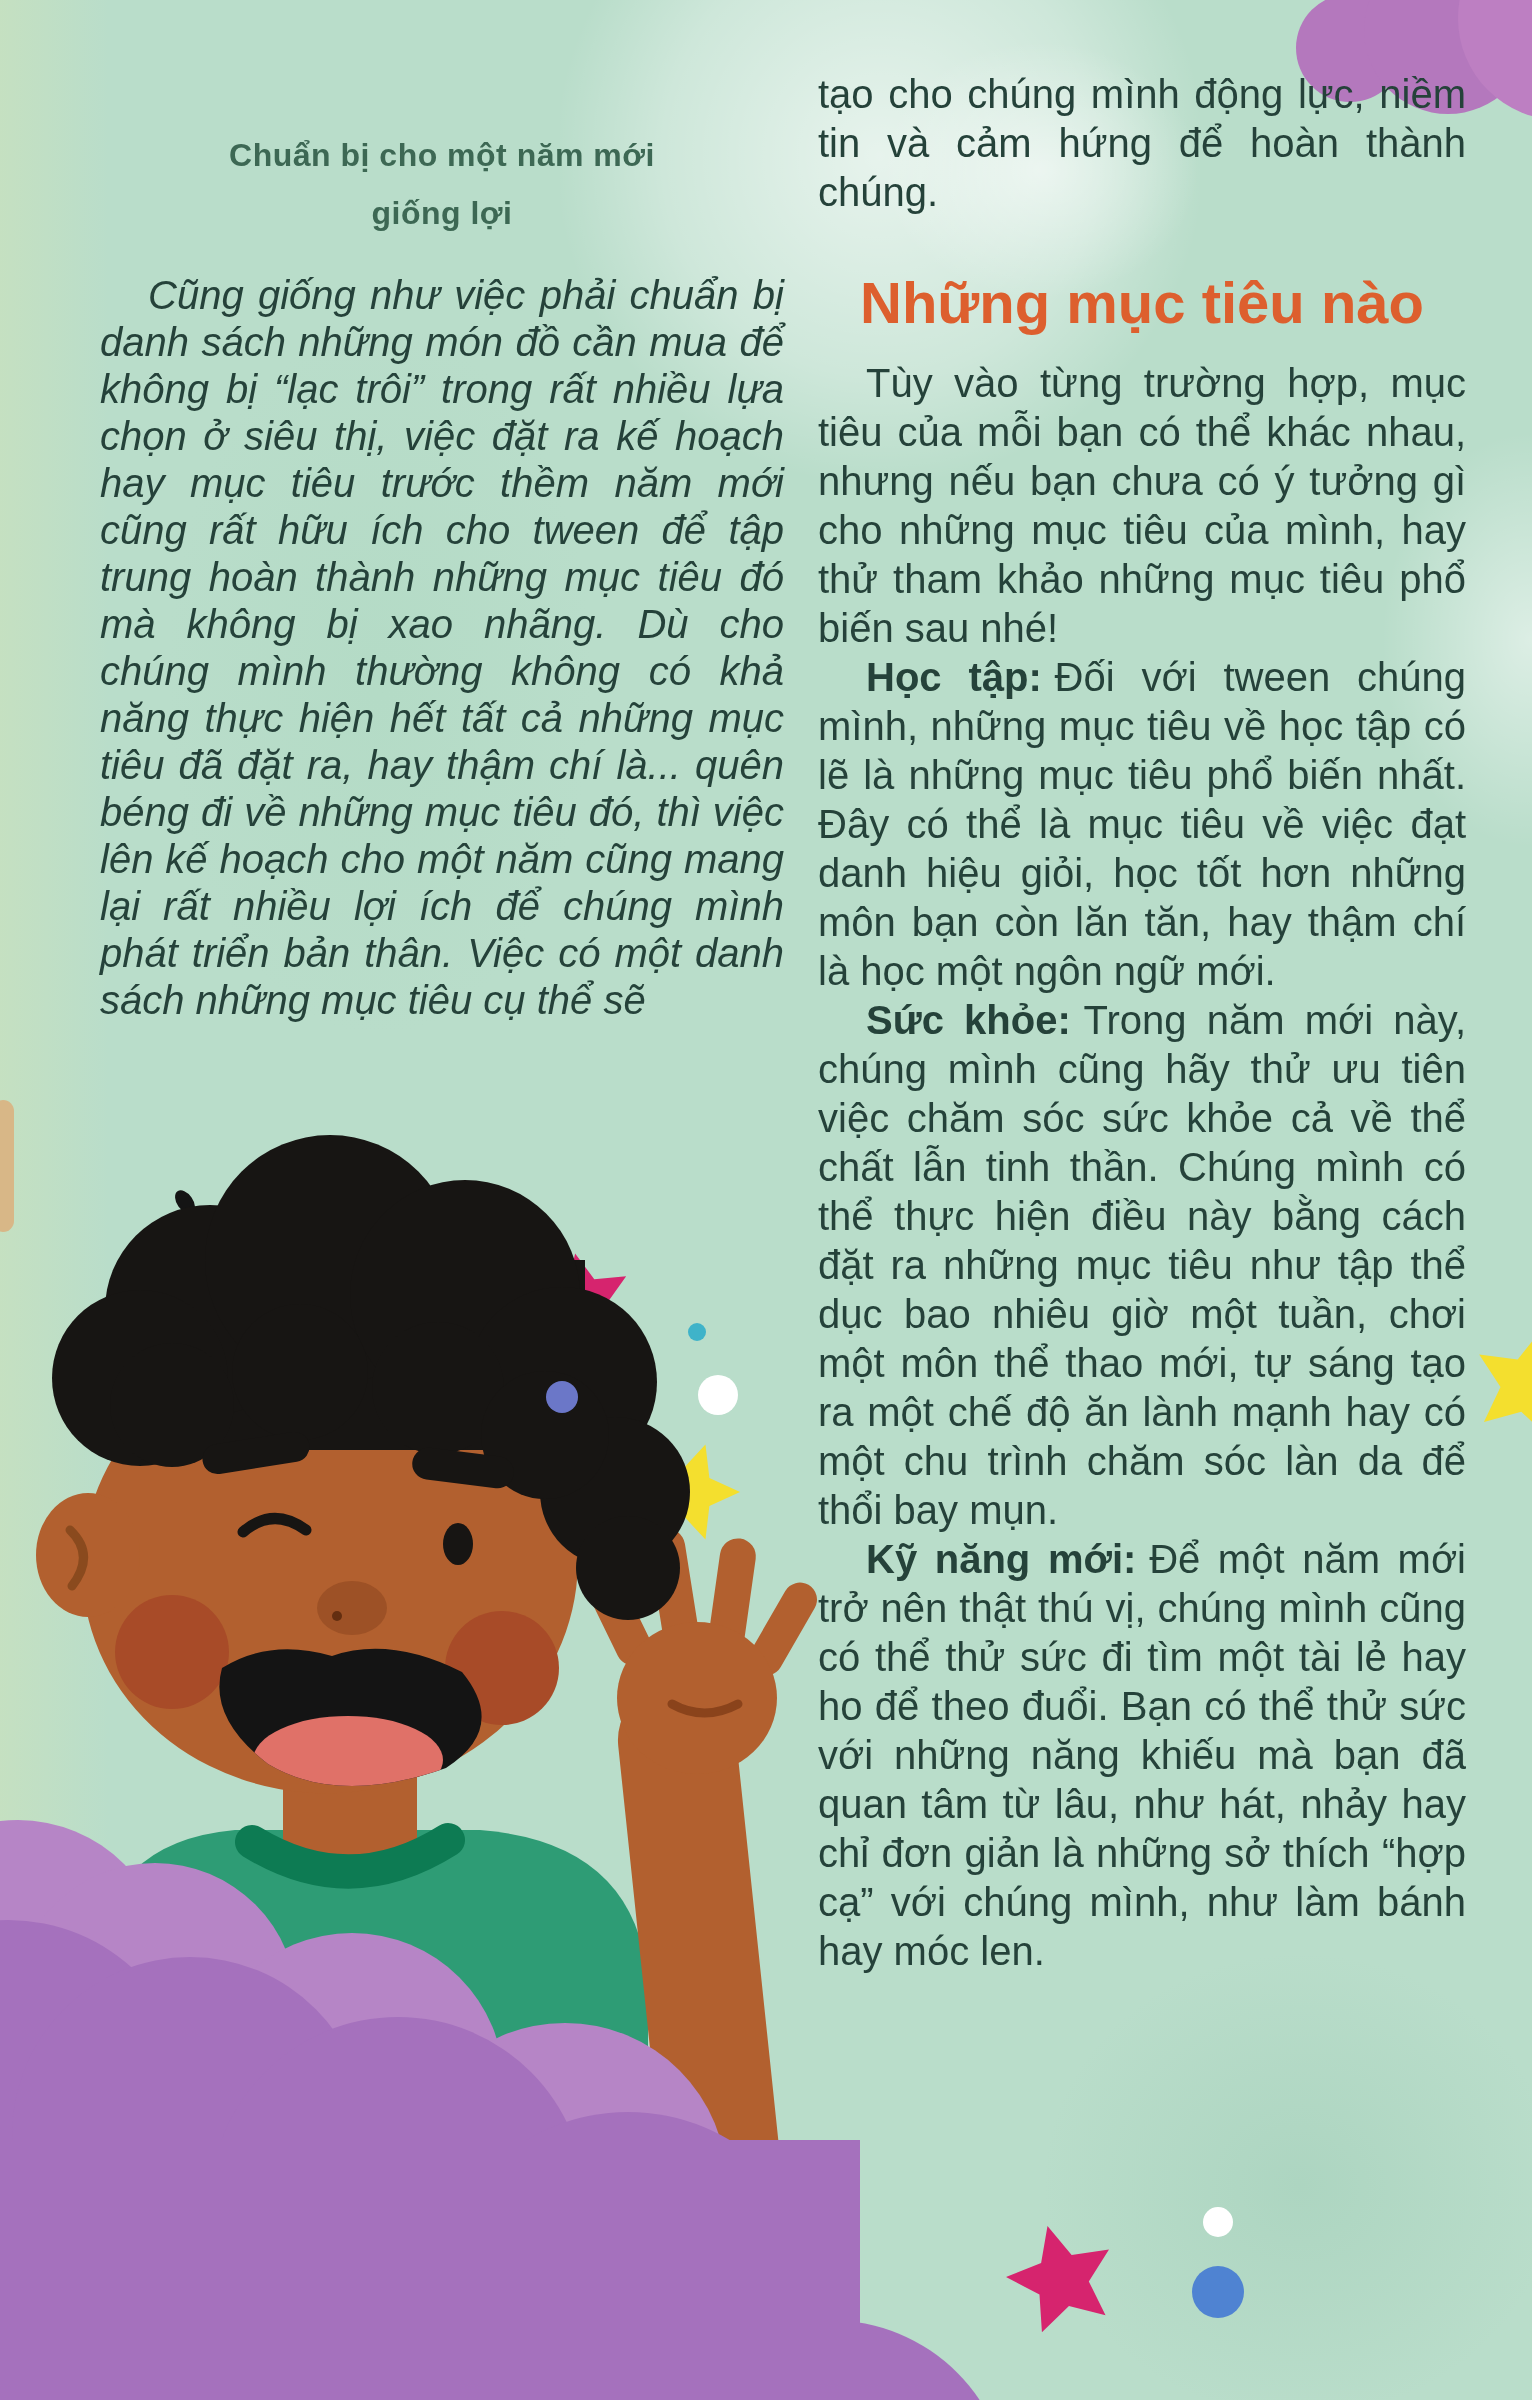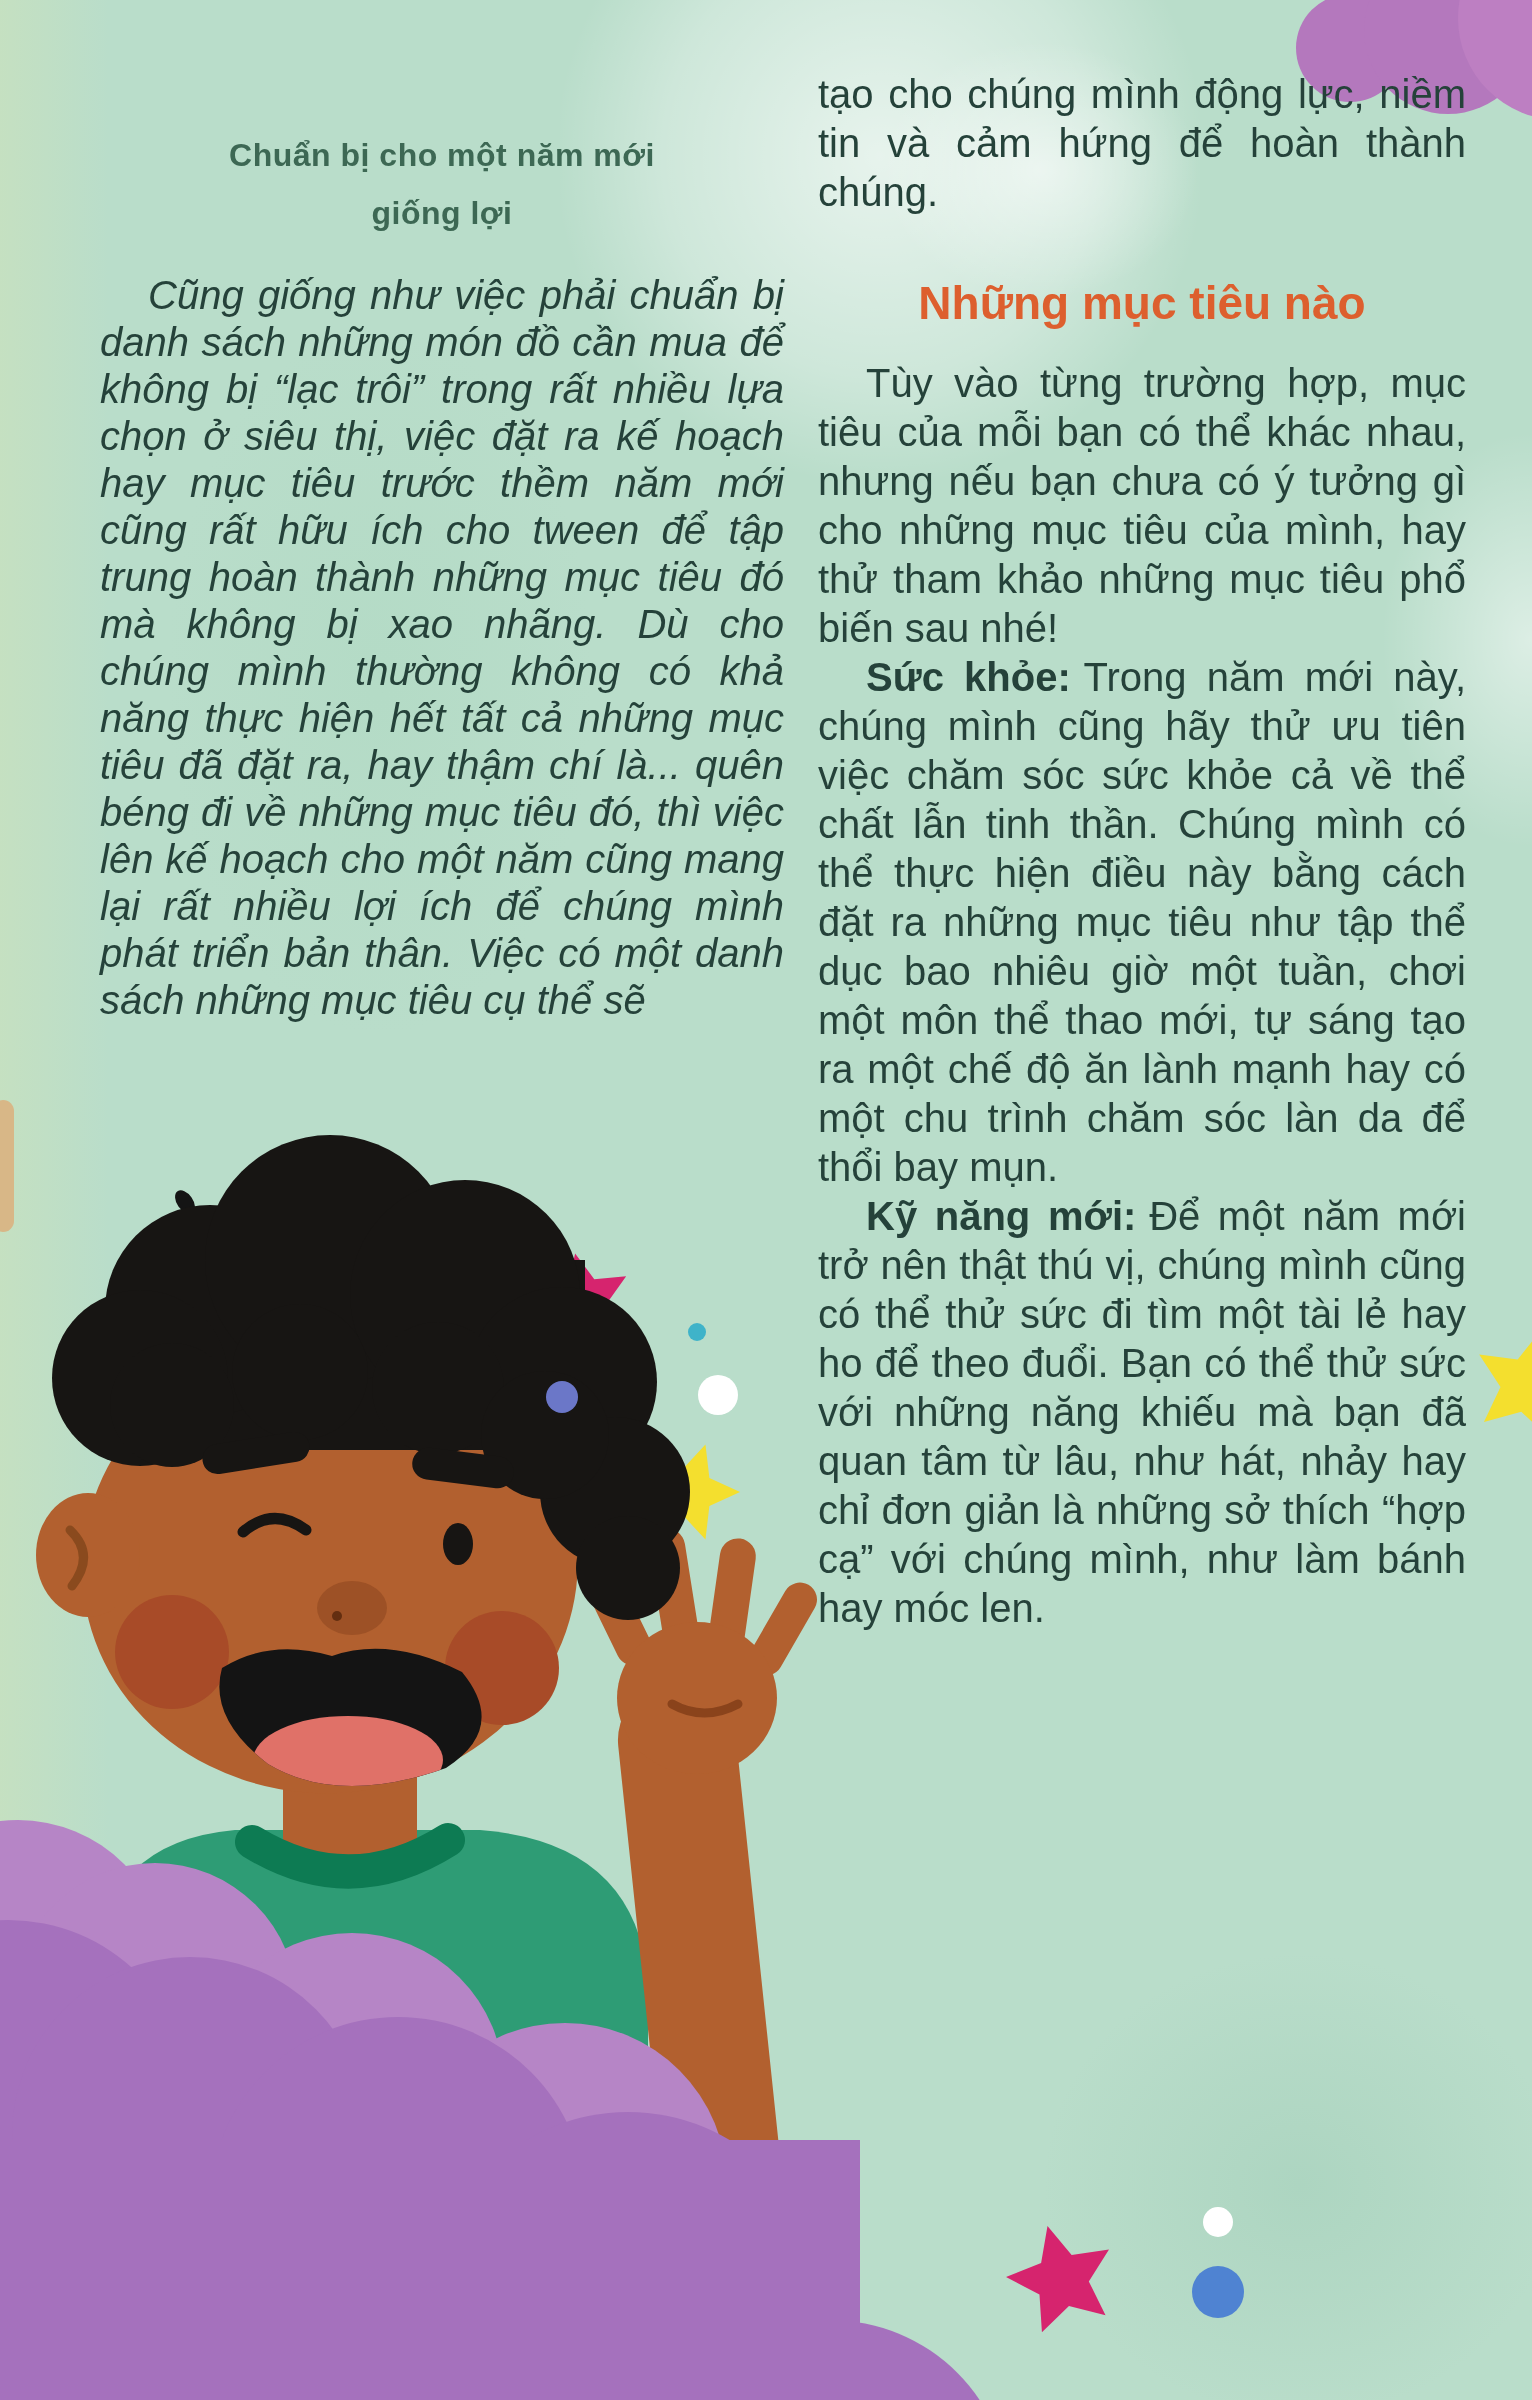--- a/index.html
+++ b/index.html
@@ -35,21 +35,21 @@
   }
   p.body, .body{
     font-size:40px;line-height:49px;
     text-align:justify;margin:0;color:#25423a;
   }
   .indent{text-indent:48px;}
   .col-left .body{margin-top:30px;line-height:47px;font-style:italic;}
 
   .orange-heading{
     margin-top:58px;text-align:center;font-weight:bold;
-    color:#dd5f2e;font-size:46px;line-height:56px;
+    color:#dd5f2e;font-size:58px;line-height:56px;
   }
   .rc-flow{margin-top:28px;}
   .lead{margin-right:.32em;}
 
   svg{position:absolute;display:block;}
   #scene-top{left:0;top:0;}
   #scene-bottom{left:0;top:1100px;}
 </style>
 </head>
 <body>
@@ -80,20 +80,21 @@
     <p class="body indent">Cũng giống như việc phải chuẩn bị danh sách những món đồ cần mua để không bị “lạc trôi” trong rất nhiều lựa chọn ở siêu thị, việc đặt ra kế hoạch hay mục tiêu trước thềm năm mới cũng rất hữu ích cho tween để tập trung hoàn thành những mục tiêu đó mà không bị xao nhãng. Dù cho chúng mình thường không có khả năng thực hiện hết tất cả những mục tiêu đã đặt ra, hay thậm chí là... quên béng đi về những mục tiêu đó, thì việc lên kế hoạch cho một năm cũng mang lại rất nhiều lợi ích để chúng mình phát triển bản thân. Việc có một danh sách những mục tiêu cụ thể sẽ</p>
   </div>
 
   <div class="col col-right">
     <p class="body">tạo cho chúng mình động lực, niềm tin và cảm hứng để hoàn thành chúng.</p>
     <div class="orange-heading">
       <div>Những mục tiêu nào</div>
     </div>
     <div class="rc-flow">
       <p class="body indent">Tùy vào từng trường hợp, mục tiêu của mỗi bạn có thể khác nhau, nhưng nếu bạn chưa có ý tưởng gì cho những mục tiêu của mình, hay thử tham khảo những mục tiêu phổ biến sau nhé!</p>
+      <p class="body indent"><b class="lead">Học tập:</b><span>Đối với tween chúng mình, những mục tiêu về học tập có lẽ là những mục tiêu phổ biến nhất. Đây có thể là mục tiêu về việc đạt danh hiệu giỏi, học tốt hơn những môn bạn còn lăn tăn, hay thậm chí là học một ngôn ngữ mới.</span></p>
       <p class="body indent"><b class="lead">Sức khỏe:</b><span>Trong năm mới này, chúng mình cũng hãy thử ưu tiên việc chăm sóc sức khỏe cả về thể chất lẫn tinh thần. Chúng mình có thể thực hiện điều này bằng cách đặt ra những mục tiêu như tập thể dục bao nhiêu giờ một tuần, chơi một môn thể thao mới, tự sáng tạo ra một chế độ ăn lành mạnh hay có một chu trình chăm sóc làn da để thổi bay mụn.</span></p>
       <p class="body indent"><b class="lead">Kỹ năng mới:</b><span>Để một năm mới trở nên thật thú vị, chúng mình cũng có thể thử sức đi tìm một tài lẻ hay ho để theo đuổi. Bạn có thể thử sức với những năng khiếu mà bạn đã quan tâm từ lâu, như hát, nhảy hay chỉ đơn giản là những sở thích “hợp cạ” với chúng mình, như làm bánh hay móc len.</span></p>
     </div>
   </div>
 
   <svg id="scene-bottom" width="1532" height="1300" viewBox="0 0 1532 1300">
     <defs>
       <path id="star5" d="M0,-50 L14.1,-19.4 L47.6,-15.5 L22.8,7.4 L29.4,40.5 L0,24 L-29.4,40.5 L-22.8,7.4 L-47.6,-15.5 L-14.1,-19.4 Z"></path>
       <clipPath id="mouthClip">
         <path d="M222,568 Q270,538 332,556 Q390,536 462,572 Q508,628 446,668 Q338,706 268,664 Q208,618 222,568 Z"></path>

